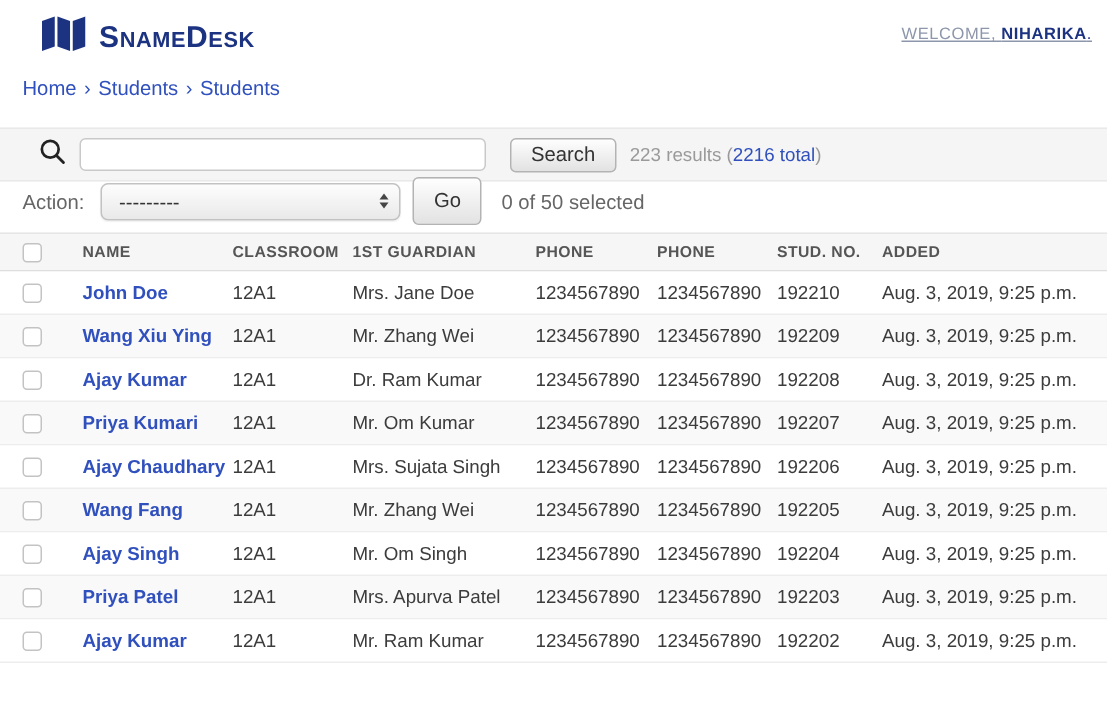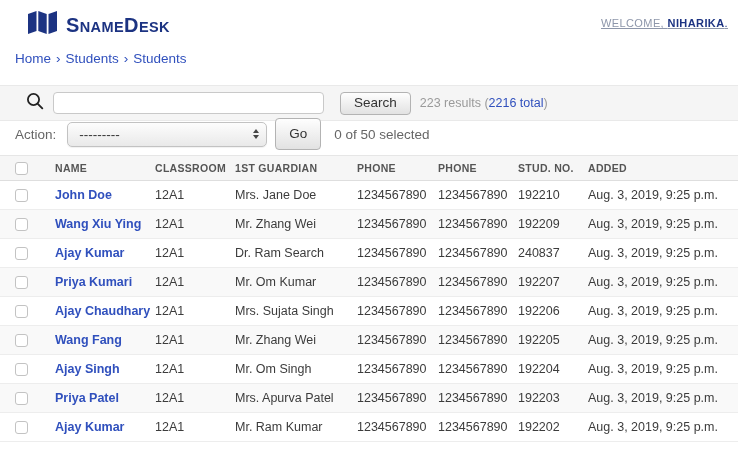--- a/index.html
+++ b/index.html
@@ -180,24 +180,24 @@
         <span class="cell">192209</span>
         <span class="cell">Aug. 3, 2019, 9:25 p.m.</span>
       </div>
 
       <div class="trow grid-cols">
         <span>
           <input type="checkbox" class="cb" style="">
         </span>
         <span><a class="name-link">Ajay Kumar</a></span>
         <span class="cell">12A1</span>
-        <span class="cell">Dr. Ram Search</span>
-        <span class="cell">1234567890</span>
-        <span class="cell">1234567890</span>
-        <span class="cell">240837</span>
+        <span class="cell">Dr. Ram Kumar</span>
+        <span class="cell">1234567890</span>
+        <span class="cell">1234567890</span>
+        <span class="cell">192208</span>
         <span class="cell">Aug. 3, 2019, 9:25 p.m.</span>
       </div>
 
       <div class="trow grid-cols">
         <span>
           <input type="checkbox" class="cb" style="">
         </span>
         <span><a class="name-link">Priya Kumari</a></span>
         <span class="cell">12A1</span>
         <span class="cell">Mr. Om Kumar</span>

